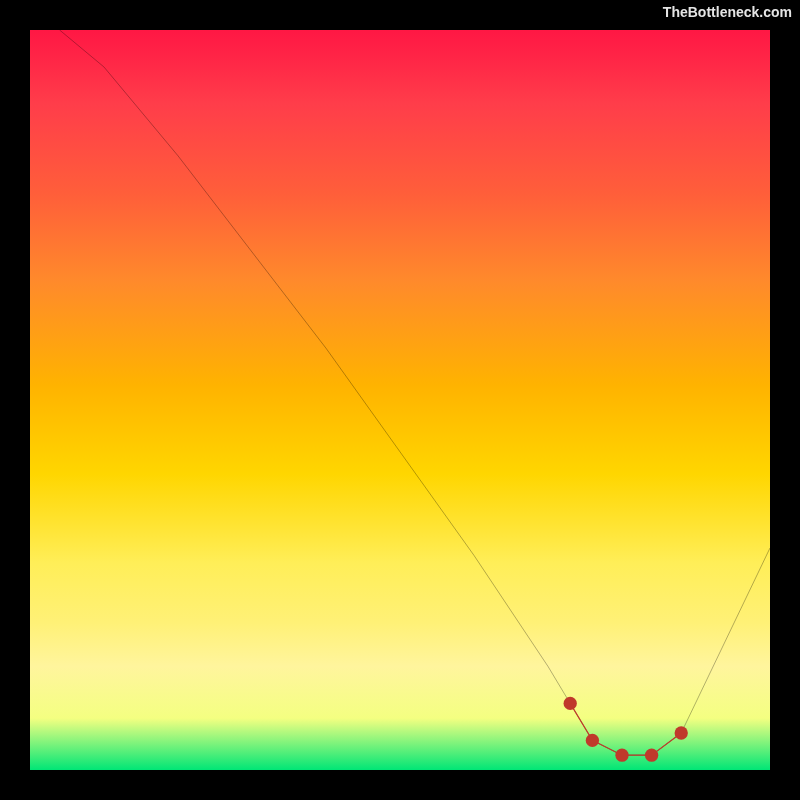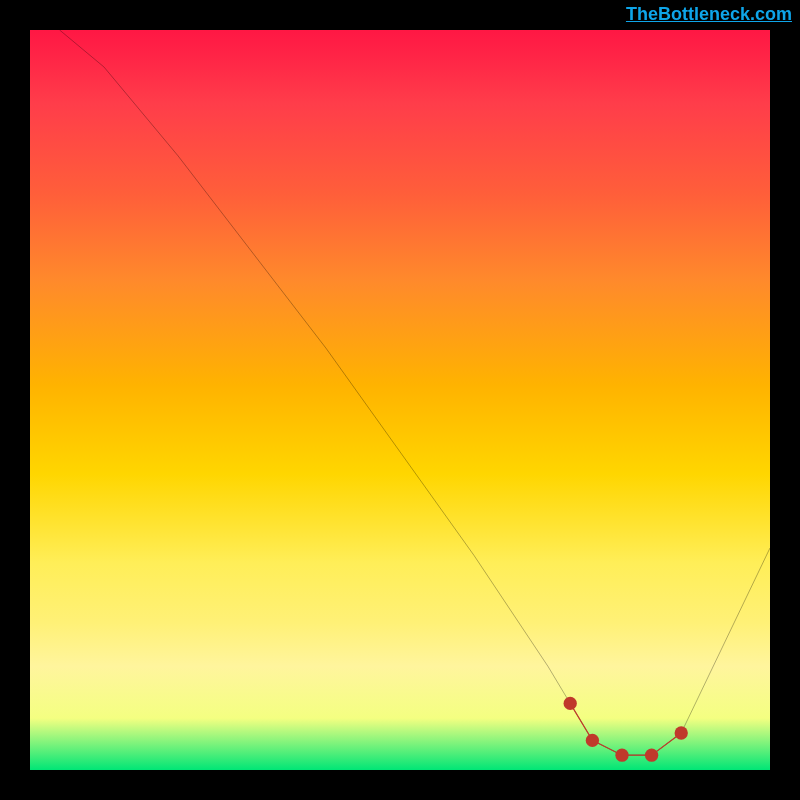--- a/index.html
+++ b/index.html
@@ -8,25 +8,24 @@
     width: 800px;
     height: 800px;
     background: #000;
     position: relative;
     font-family: Arial, sans-serif;
   }
   .watermark {
     position: absolute;
     top: 4px;
     right: 8px;
-    color: #0ea5e9;
-    font-size: 18px;
+    color: #e5e5e5;
+    font-size: 14px;
     font-weight: bold;
     z-index: 10;
-    text-decoration: underline;
   }
   .plot-area {
     position: absolute;
     left: 30px;
     top: 30px;
     width: 740px;
     height: 740px;
   }
   .gradient-bg {
     position: absolute;

